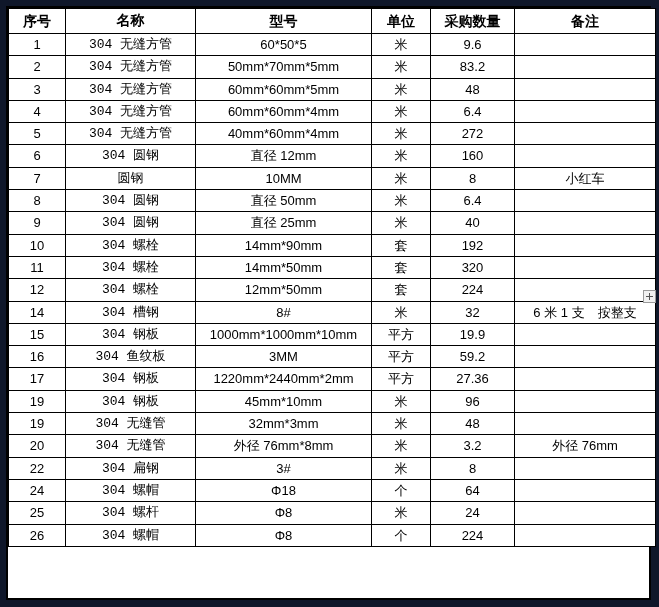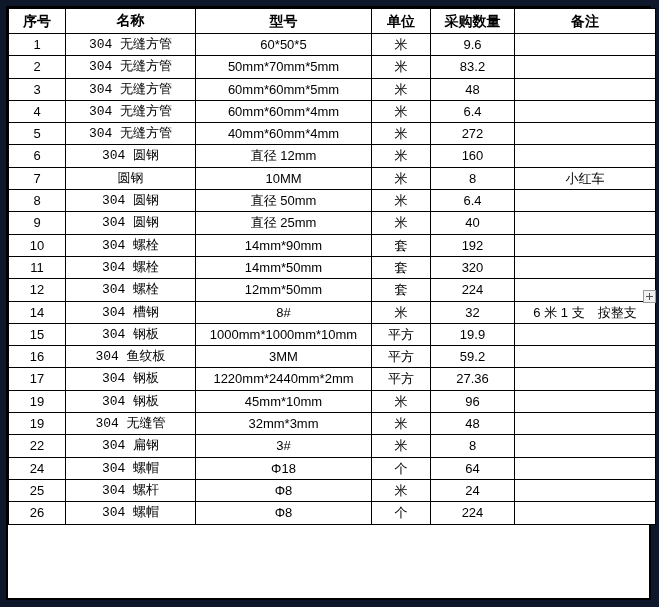--- a/index.html
+++ b/index.html
@@ -247,20 +247,28 @@
           </tr>
           <tr>
             <td class="c0">19</td>
             <td class="c1">304 无缝管</td>
             <td class="c2">32mm*3mm</td>
             <td class="c3">米</td>
             <td class="c4">48</td>
             <td class="c5"></td>
           </tr>
           <tr>
+            <td class="c0">20</td>
+            <td class="c1">304 无缝管</td>
+            <td class="c2">外径 76mm*8mm</td>
+            <td class="c3">米</td>
+            <td class="c4">3.2</td>
+            <td class="c5">外径 76mm</td>
+          </tr>
+          <tr>
             <td class="c0">22</td>
             <td class="c1">304 扁钢</td>
             <td class="c2">3#</td>
             <td class="c3">米</td>
             <td class="c4">8</td>
             <td class="c5"></td>
           </tr>
           <tr>
             <td class="c0">24</td>
             <td class="c1">304 螺帽</td>

